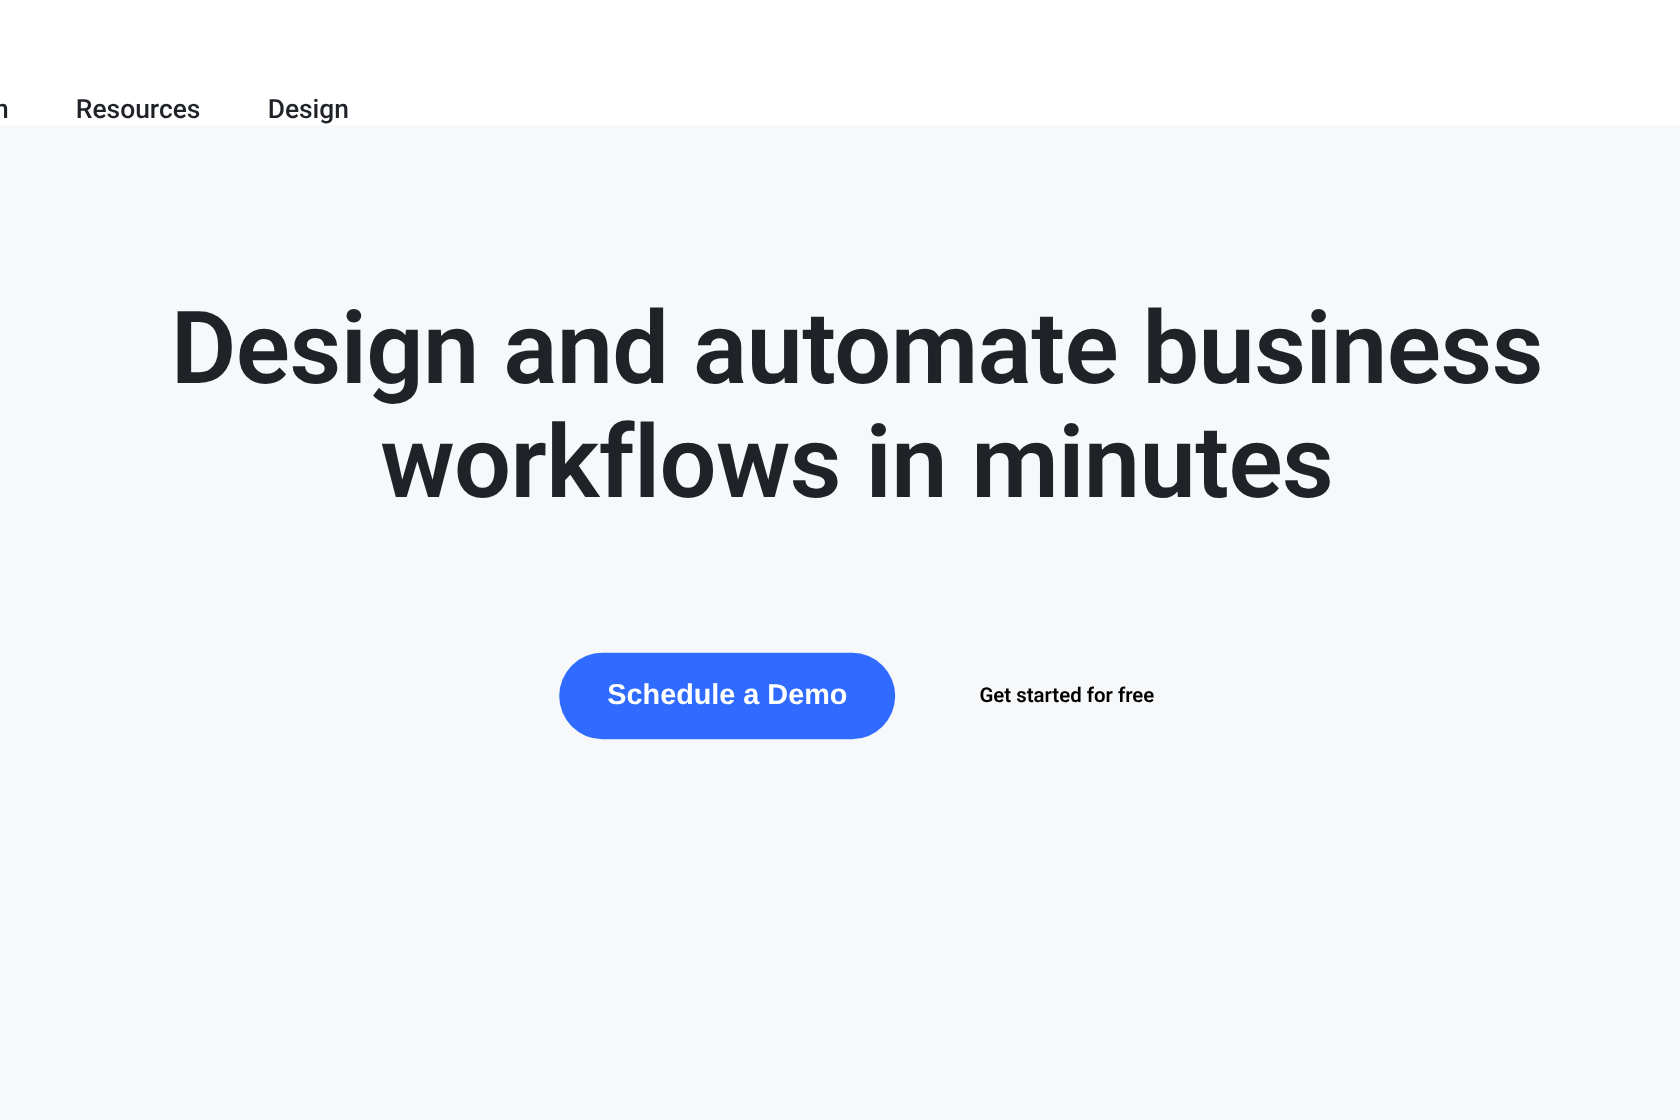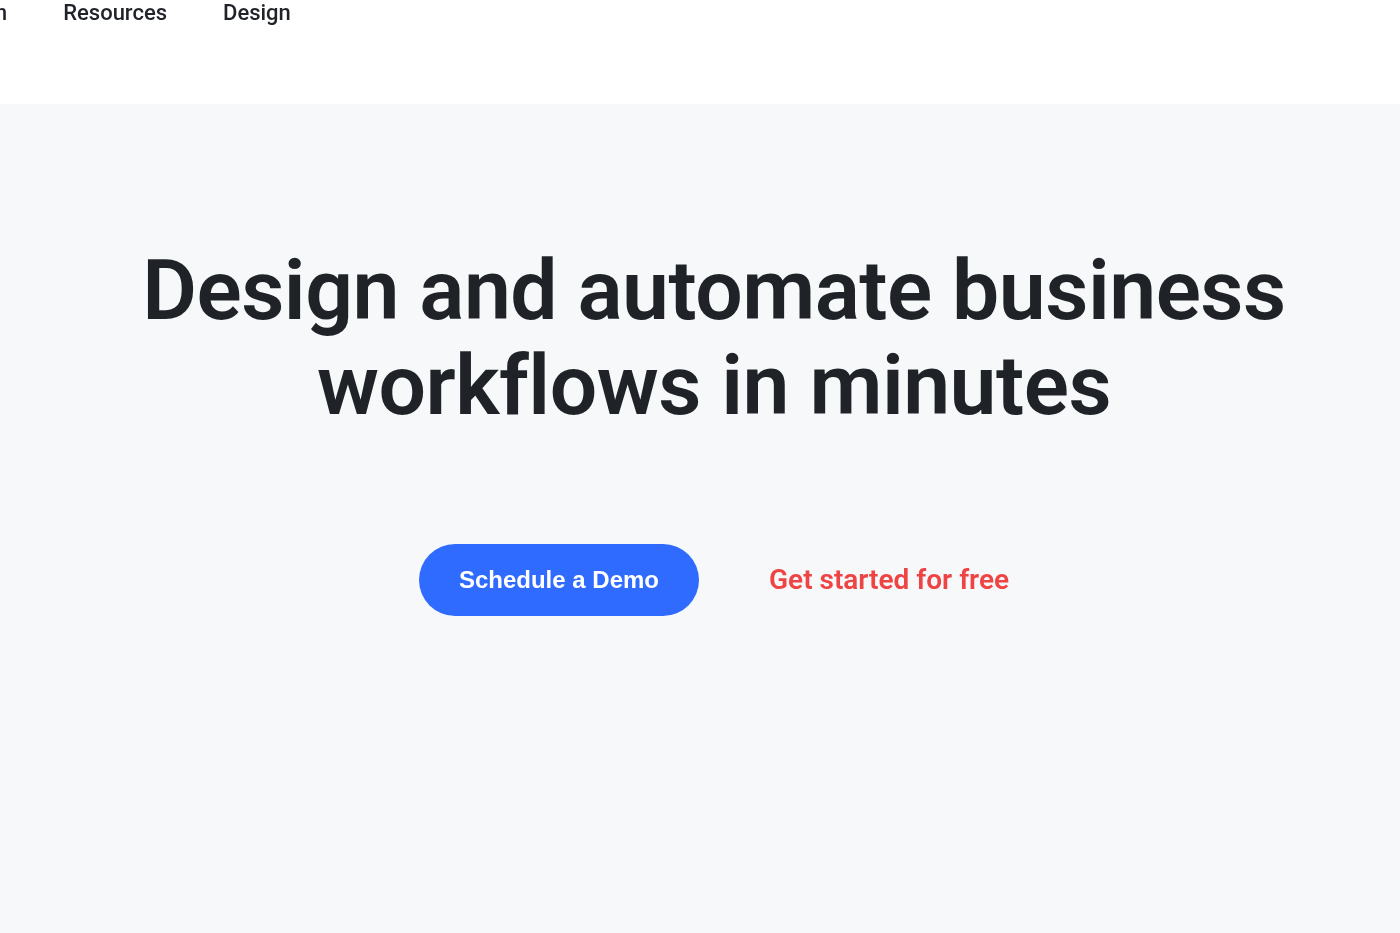--- a/index.html
+++ b/index.html
@@ -9,21 +9,21 @@
     overflow: hidden;
     font-family: -apple-system, BlinkMacSystemFont, "Segoe UI", Roboto, "Helvetica Neue", Arial, sans-serif;
     background: #ffffff;
     color: #1f2328;
   }
 
   
   .nav {
     height: 104px;
     display: flex;
-    align-items: flex-start;
+    align-items: flex-end;
     justify-content: space-between;
     padding: 0 0 0 0;
     background: #ffffff;
   }
   .nav-left {
     display: flex;
     align-items: center;
     gap: 56px;
     margin-left: -40px; 
   }
@@ -79,22 +79,22 @@
     background: #2f6bff;
     color: #ffffff;
     font-size: 24px;
     font-weight: 600;
     padding: 22px 40px;
     border: none;
     border-radius: 999px;
     cursor: pointer;
   }
   .link-secondary {
-    color: #ef4444;
-    font-size: 28px;
+    color: #000000;
+    font-size: 17px;
     font-weight: 600;
     cursor: pointer;
   }
 </style>
 </head>
 <body>
 
 <header class="nav">
   <div class="nav-left">
     <span class="nav-item">form</span>

